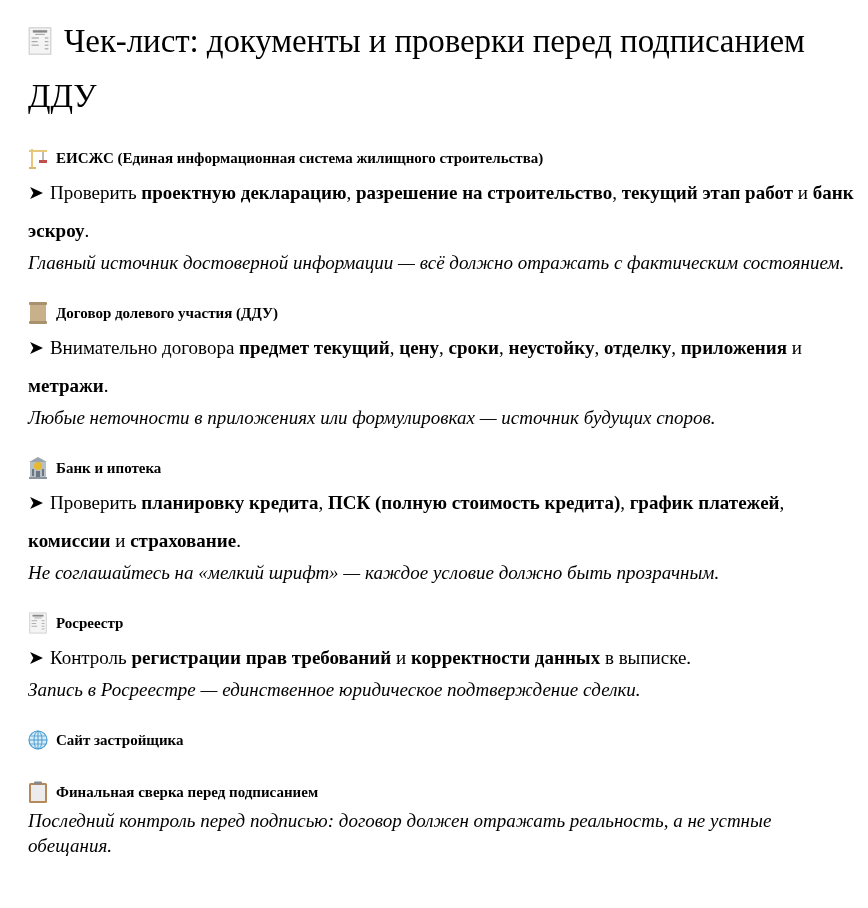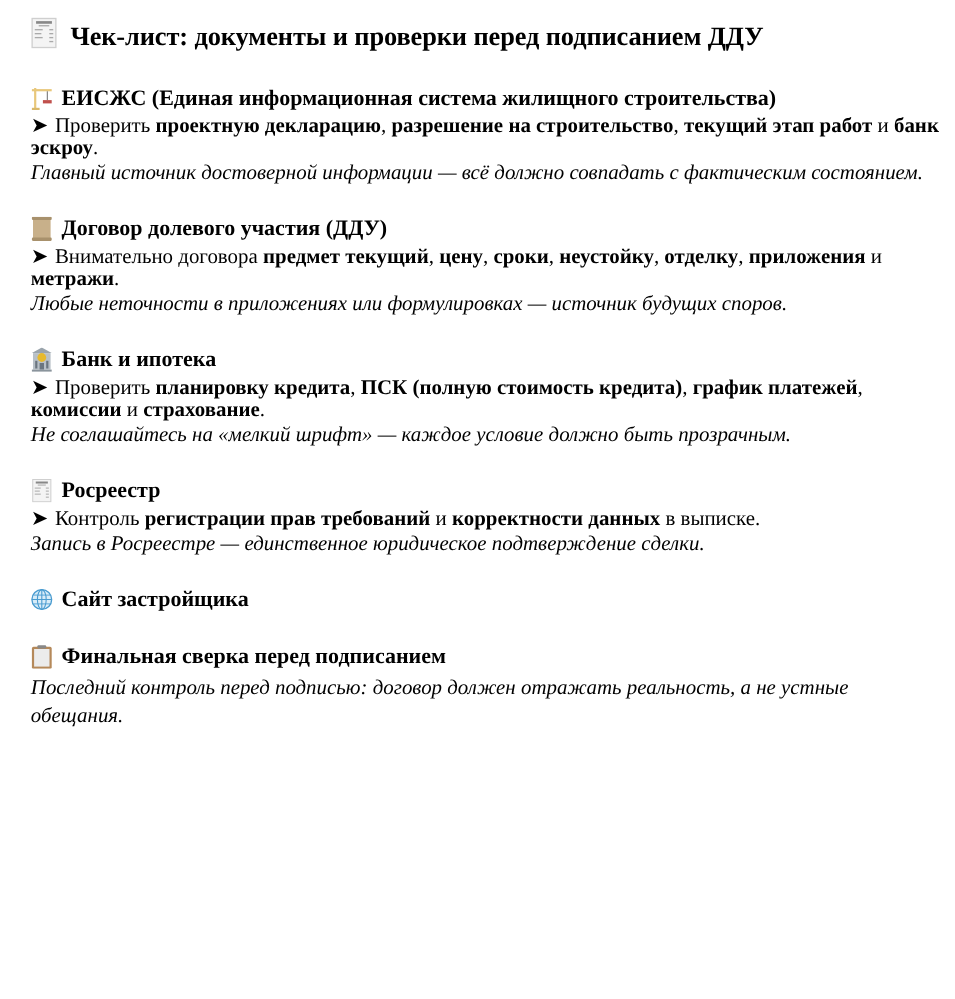--- a/index.html
+++ b/index.html
@@ -3,29 +3,29 @@
 <meta charset="utf-8">
 <style>
   html, body { margin: 0; padding: 0; background: #ffffff; }
   body {
     width: 868px; height: 908px; overflow: hidden;
     font-family: "Liberation Serif", "DejaVu Serif", serif;
     color: #000;
   }
   .page { padding: 12px 12px 0 28px; }
   h1 {
-    font-size: 24px; font-weight: bold; line-height: 41px;
+    font-size: 33px; font-weight: normal; line-height: 55px;
     margin: 2px 0 20px 0; letter-spacing: -0.1px;
   }
   .section { margin-bottom: 24px; }
   .sec-title {
-    font-size: 20px; font-weight: bold; line-height: 28px;
+    font-size: 15px; font-weight: bold; line-height: 28px;
     margin: 0 0 2px 0; display: flex; align-items: center;
   }
-  .line { font-size: 19px; line-height: 20px; margin: 0; }
+  .line { font-size: 19px; line-height: 38px; margin: 0; }
   .note { font-size: 19px; line-height: 25px; font-style: italic; margin: 0; }
   .arrow { display: inline-block; margin-right: 6px; }
   .ico { display: inline-block; width: 20px; height: 22px; margin-right: 8px; vertical-align: middle; flex: none; }
   .ico-lg { width: 24px; height: 30px; margin-right: 12px; vertical-align: -4px; }
 </style>
 </head>
 <body>
 
 <div class="page">
   <h1>
@@ -52,21 +52,21 @@
               <rect x="3" y="2" width="2" height="19" fill="#e8c77a"></rect>
               <rect x="1" y="3" width="18" height="2" fill="#e8c77a"></rect>
               <line x1="15" y1="5" x2="15" y2="13" stroke="#555" stroke-width="0.8"></line>
               <rect x="11" y="13" width="8" height="3" fill="#c0504d"></rect>
               <rect x="1" y="20" width="7" height="2" fill="#d9b86a"></rect>
             </svg>
 </span>
           <span>ЕИСЖС (Единая информационная система жилищного строительства)</span>
         </div>
         <p class="line"><span class="arrow">➤</span><span>Проверить </span><b>проектную декларацию</b><span>, </span><b>разрешение на строительство</b><span>, </span><b>текущий этап работ</b><span> и </span><b>банк эскроу</b><span>.</span></p>
-        <p class="note">Главный источник достоверной информации — всё должно совпадать с фактическим состоянием.</p>
+        <p class="note">Главный источник достоверной информации — всё должно отражать с фактическим состоянием.</p>
       </div>
       <div class="section">
         <div class="sec-title">
           <span class="ico">
   <svg viewBox="0 0 20 22" width="100%" height="100%">
               <rect x="2" y="1" width="16" height="20" fill="#c8b08a"></rect>
               <rect x="1" y="0" width="18" height="3" rx="1" fill="#a8916c"></rect>
               <rect x="1" y="19" width="18" height="3" rx="1" fill="#a8916c"></rect>
             </svg>
 </span>

